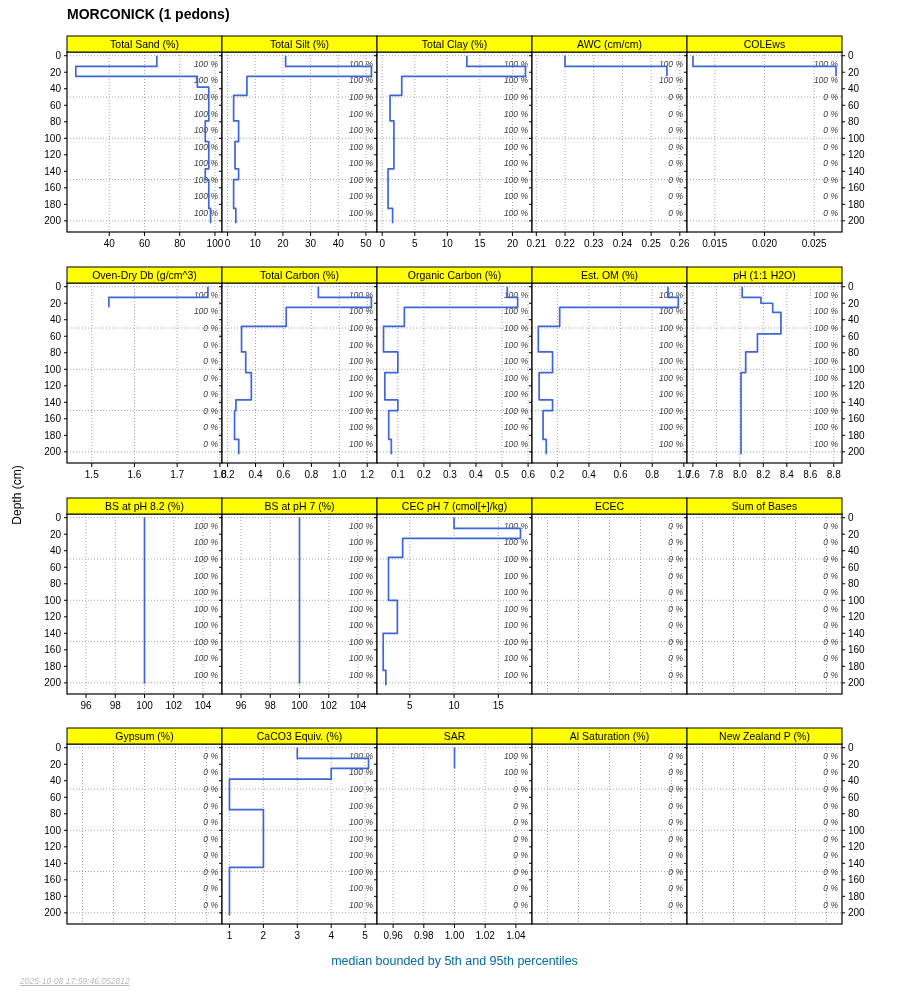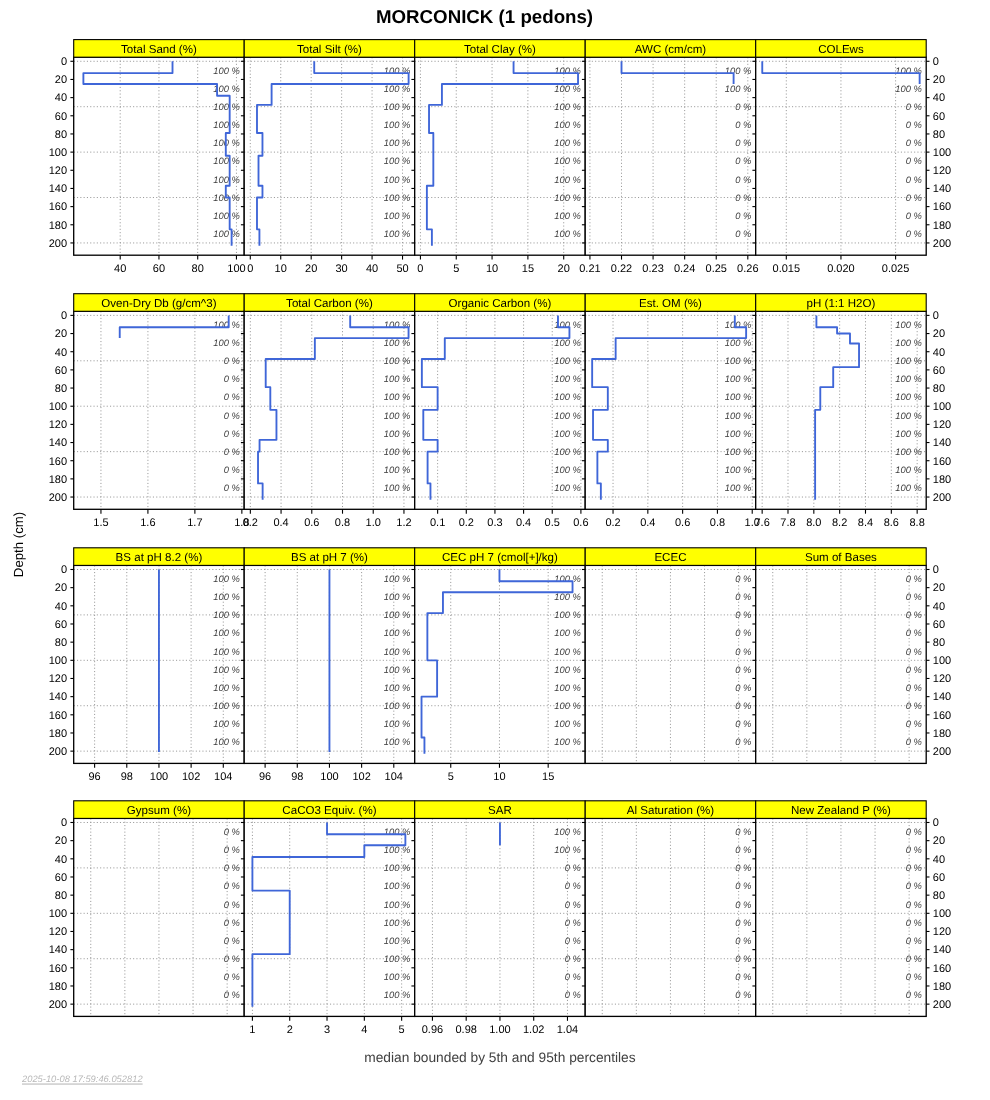--- a/index.html
+++ b/index.html
@@ -1,21 +1,21 @@
 <!DOCTYPE html>
 <html><head>
 <meta charset="utf-8">
 <style>
   html,body{margin:0;padding:0;background:#fff;}
   .figure{position:relative;width:900px;height:1000px;background:#ffffff;
           font-family:"Liberation Sans",sans-serif;overflow:hidden;}
-  .title{position:absolute;top:6px;left:53px;width:775px;text-align:center;
-         font-size:17px;font-weight:bold;color:#000;}
+  .title{position:absolute;top:6px;left:67px;width:775px;
+         font-size:14px;font-weight:bold;color:#000;}
   .caption{position:absolute;top:954px;left:67px;width:775px;text-align:center;
-           font-size:12.5px;color:#404040;}
+           font-size:12.5px;color:#0369a1;}
   .ylab{position:absolute;top:488px;left:-28px;width:90px;text-align:center;
         font-size:12px;color:#000;transform:rotate(-90deg);}
   .timestamp{position:absolute;top:976px;left:20px;font-size:8.5px;
              font-style:italic;color:#b9b9b9;text-decoration:underline;}
   svg{position:absolute;top:0;left:0;}
   text{font-family:"Liberation Sans",sans-serif;}
 </style>
 </head>
 <body>
 

